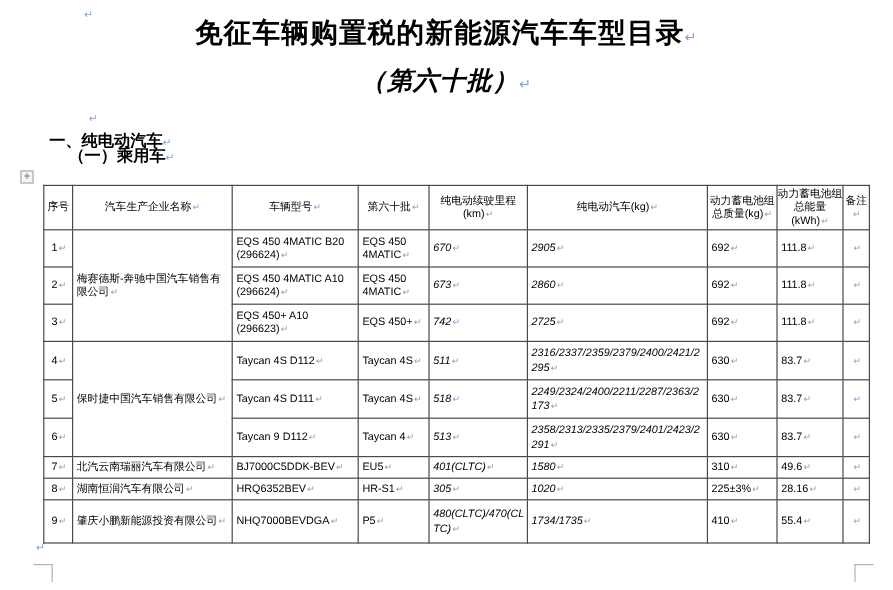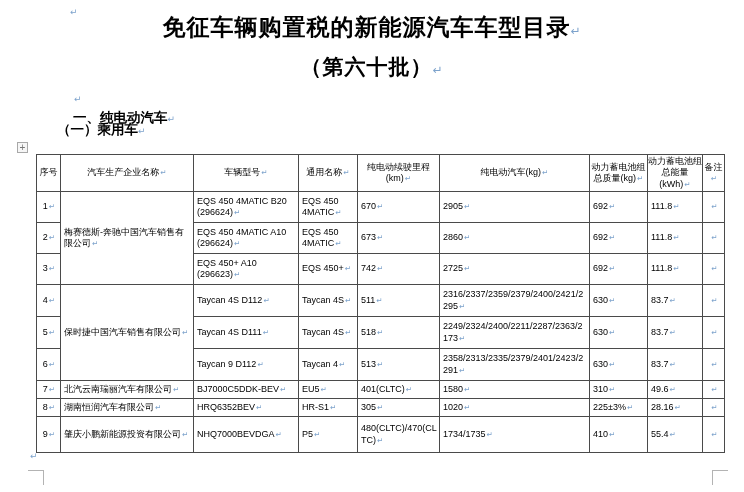--- a/index.html
+++ b/index.html
@@ -11,44 +11,44 @@
   .pmark{color:#7da3cc;font-size:9px;font-weight:normal;line-height:1;}
   .pmark-big{font-size:12px;}
   .pmark-standalone{position:absolute;}
   
   .doc-title{
     position:absolute;left:0;top:12px;width:744px;text-align:center;
     font-size:23px;font-weight:bold;letter-spacing:1px;white-space:nowrap;
   }
   .doc-subtitle{
     position:absolute;left:0;top:53px;width:744px;text-align:center;
-    font-size:21px;font-weight:bold;letter-spacing:1px;white-space:nowrap;
-  }
-  .sec1{position:absolute;left:73px;top:109px;font-size:13.5px;font-weight:bold;white-space:nowrap;}
+    font-size:21px;font-weight:bold;letter-spacing:1px;white-space:nowrap;font-style:italic;
+  }
+  .sec1{position:absolute;left:41px;top:109px;font-size:13.5px;font-weight:bold;white-space:nowrap;}
   .sec2{position:absolute;left:57px;top:121px;font-size:13.5px;font-weight:bold;white-space:nowrap;}
   
   .tbl-handle{
     position:absolute;left:17px;top:142px;width:11px;height:11px;
     border:1px solid #a8a8a8;background:#f6f6f6;color:#777;
     font-size:10px;line-height:10px;text-align:center;cursor:move;box-sizing:border-box;
   }
   
   table.veh{
     position:absolute;left:36px;top:154px;width:688px;
     border-collapse:collapse;table-layout:fixed;
     font-size:9px;line-height:1.25;
   }
   table.veh th,table.veh td{
     border:1px solid #4a4a4a;padding:1px 2px 1px 3px;vertical-align:middle;
     font-weight:normal;overflow:hidden;
   }
   table.veh th{text-align:center;white-space:pre-line;padding:1px 0;}
   td.c-no{text-align:center;padding-left:0;}
   td.c-remark{text-align:center;padding:0;}
-  .breakall{word-break:break-all;}
+  .breakall{word-break:break-all;font-style:italic;}
   .mark::after{content:"↵";color:#7da3cc;font-size:7.5px;margin-left:1px;}
   
   .crop{position:absolute;width:15px;height:14px;}
   .crop-bl{left:28px;top:470px;border-top:1px solid #b3b3b3;border-right:1px solid #b3b3b3;}
   .crop-br{left:712px;top:470px;border-top:1px solid #b3b3b3;border-left:1px solid #b3b3b3;}
 </style>
 </head>
 <body>
 
 <div class="pmark pmark-standalone" style="left:70px;top:8px;">↵</div>
@@ -75,21 +75,21 @@
       <col style="width: 150px;">
       <col style="width: 58px;">
       <col style="width: 55px;">
       <col style="width: 22px;">
     </colgroup>
   <thead>
       <tr style="height: 37px;">
         <th>序号</th>
         <th class="mark">汽车生产企业名称</th>
         <th class="mark">车辆型号</th>
-        <th class="mark">通用名称</th>
+        <th class="mark">第六十批</th>
         <th class="mark">纯电动续驶里程
 (km)</th>
         <th class="mark">纯电动汽车(kg)</th>
         <th class="mark">动力蓄电池组
 总质量(kg)</th>
         <th class="mark">动力蓄电池组
 总能量(kWh)</th>
         <th class="mark">备注</th>
       </tr>
     </thead>

